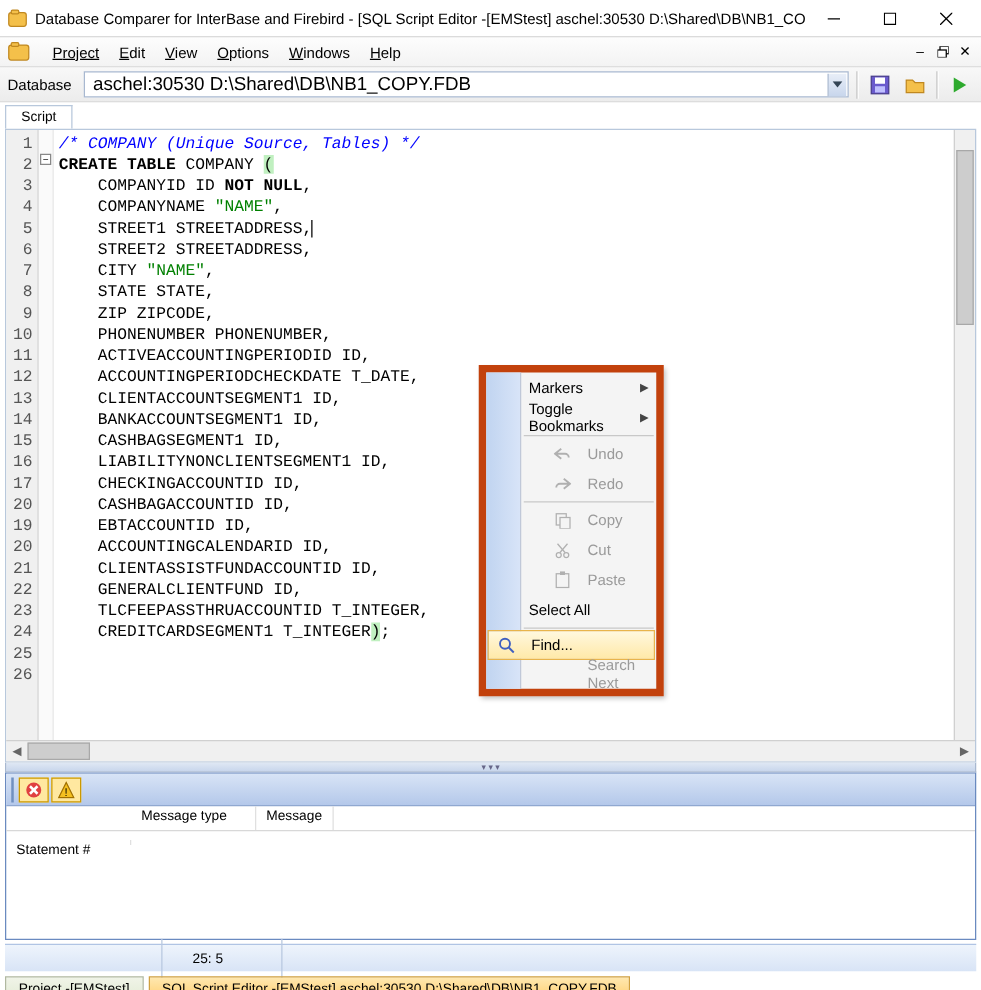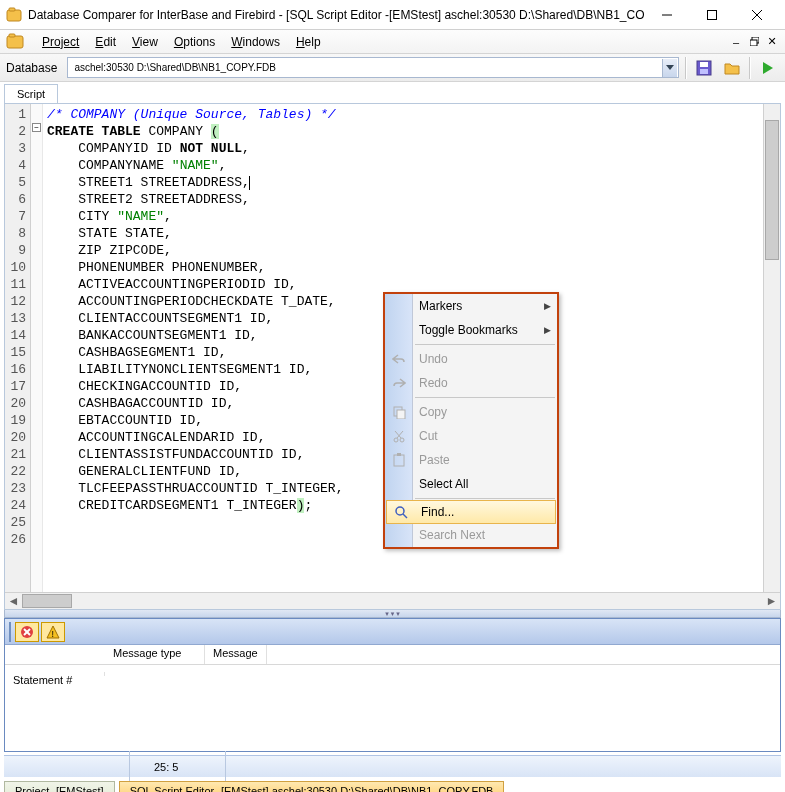--- a/index.html
+++ b/index.html
@@ -9,21 +9,21 @@
   .titlebar .title { flex: 1; font-size: 12px; color: #000; white-space: nowrap; overflow: hidden; }
   .titlebar .winbtn { width: 45px; height: 28px; display: flex; align-items: center; justify-content: center; color: #000; }
   .menubar { height: 24px; background: linear-gradient(#fdfdfd,#f3f3f3); border-bottom: 1px solid #d4d4d4; display: flex; align-items: center; padding: 0 6px; }
   .menubar .mdi-icon { width: 20px; height: 20px; margin-right: 8px; }
   .menubar .menu-item { padding: 2px 8px; cursor: default; }
   .menubar .menu-item span { text-decoration: underline; text-decoration-color: #000; }
   .menubar .spacer { flex: 1; }
   .menubar .mdi-btn { width: 14px; height: 14px; margin-left: 4px; display:flex;align-items:center;justify-content:center; font-size:11px;}
   .db-bar { height: 28px; background: linear-gradient(#f8f8f8,#ececec); border-bottom: 1px solid #d4d4d4; display: flex; align-items: center; padding: 2px 6px; gap: 6px; }
   .db-bar .label { margin-right: 4px; }
-  .db-bar .combo { flex: 1; height: 21px; border: 1px solid #a8b8d0; background: #fff; display: flex; align-items: center; padding: 0 4px 0 6px; font-size: 10px; }
+  .db-bar .combo { flex: 1; height: 21px; border: 1px solid #a8b8d0; background: #fff; display: flex; align-items: center; padding: 0 4px 0 6px; font-size: 15px; }
   .db-bar .combo .drop { width: 15px; height: 18px; background: linear-gradient(#e8eef8,#c8d6ec); border-left:1px solid #a8b8d0; display:flex;align-items:center;justify-content:center; margin-left:4px; margin-right:-3px;}
   .db-bar .sep { width: 2px; height: 22px; border-left: 1px solid #c8c8c8; border-right: 1px solid #fff; }
   .tb-btn { width: 22px; height: 22px; display:flex;align-items:center;justify-content:center; }
   .content-top { background: #fff; }
   .script-tab { display:inline-block; padding: 3px 12px; border: 1px solid #b8c8dc; border-bottom:none; background:#fff; margin-left:4px; margin-top:2px; font-size:11px;}
   .editor-wrap { border: 1px solid #b8c8dc; margin: 0 4px; height: 507px; display:flex; flex-direction:column; background:#fff; position:relative;}
   .editor-body { flex:1; display:flex; overflow:hidden; position:relative;}
   .gutter { width: 26px; background: #f0f0f0; border-right:1px solid #d0d0d0; padding-top:2px;}
   .gutter div { height: 17px; text-align:right; padding-right:4px; font-family:"Courier New",monospace; font-size:13px; color:#555; line-height:17px;}
   .foldcol { width:12px; background:#fafafa; border-right:1px solid #e8e8e8; position:relative;}
@@ -48,24 +48,24 @@
   .msg-head div{padding:2px 8px;border-right:1px solid #e0e0e0;}
   .msg-head .c1{width:100px;margin-top:27px;} .msg-head .c2{width:100px;}
   .statusbar { height:22px; margin:3px 4px 0 4px; background:linear-gradient(#eef4fc,#d8e4f6); border-top:1px solid #b0c4e4; display:flex; align-items:center; font-size:11px;}
   .statusbar .cell{padding:16px 8px; border-right:1px solid #b8c8e0;height:100%;display:flex;align-items:center;margin-left:16px;}
   .statusbar .cell.w1{width:110px;} .statusbar .cell.w2{width:80px;}
   .tasktabs { height:24px; margin:4px 4px 0 4px; display:flex; gap:4px;}
   .tasktabs .tab{padding:3px 10px; border:1px solid #b0b8a0; font-size:11px;}
   .tasktabs .t1{background:linear-gradient(#f0f4e8,#e0e8d0);}
   .tasktabs .t2{background:linear-gradient(#ffe8b0,#ffc860); border-color:#d0a040;}
   
-  .ctxmenu { position:absolute; left:378px; top:188px; width:176px; background:#f4f4f4; border:2px solid #c2410c; box-shadow:2px 2px 4px rgba(0,0,0,0.25); font-size:12px; z-index:100;}
+  .ctxmenu { position:absolute; left:378px; top:188px; width:148px; background:#f4f4f4; border:6px solid #c2410c; box-shadow:2px 2px 4px rgba(0,0,0,0.25); font-size:12px; z-index:100;}
   .ctxmenu .iconcol{position:absolute;left:0;top:0;bottom:0;width:28px;background:linear-gradient(to right,#c0d4f0,#d8e4f8);border-right:1px solid #c0c8d8;}
   .ctxmenu .item{position:relative;height:24px;display:flex;align-items:center;padding-left:34px;padding-right:18px;color:#000;}
-  .ctxmenu .item.disabled{color:#9a9a9a;}
+  .ctxmenu .item.disabled{color:#9a9a9a;margin-left:47px;}
   .ctxmenu .item.hl{background:linear-gradient(#fff8df,#ffe9a8);border:1px solid #e8b44c;margin:-1px 1px;height:24px;}
   .ctxmenu .sep{height:1px;margin:2px 2px 2px 30px;border-top:1px solid #c8c8c8;}
   .ctxmenu .arrow{position:absolute;right:6px;font-size:9px;color:#444;}
   .ctxmenu .ico{position:absolute;left:6px;width:16px;height:16px;display:flex;align-items:center;justify-content:center;}
   svg { display:block; }
   .caret{display:inline-block;width:1px;height:14px;background:#000;vertical-align:middle;margin-left:-1px;}
 </style>
 </head>
 <body>
 

